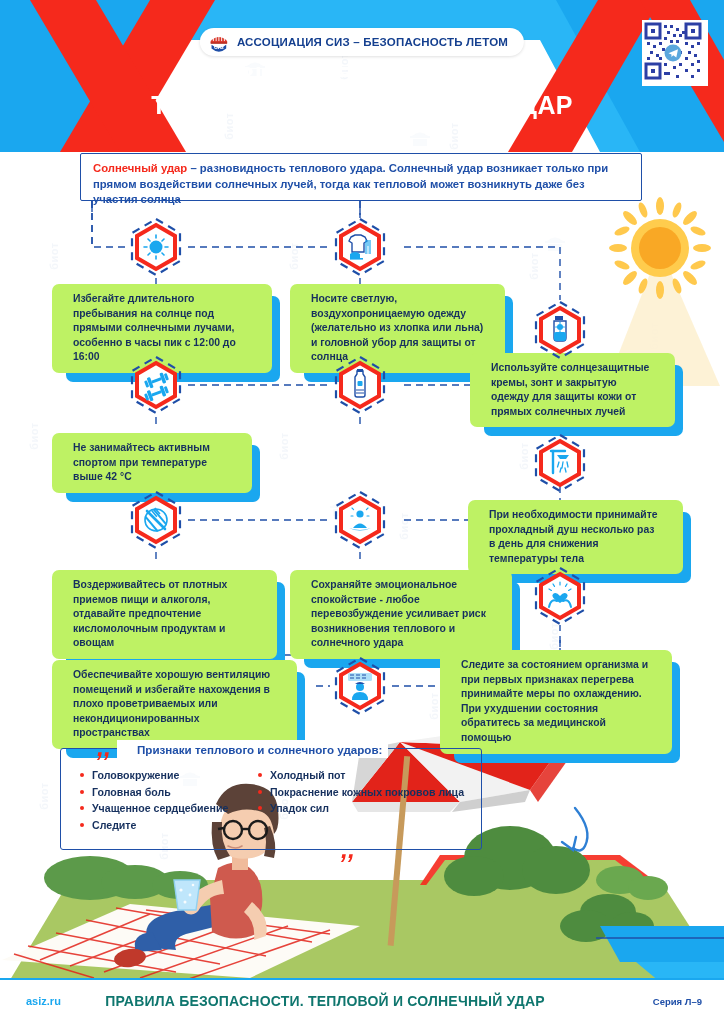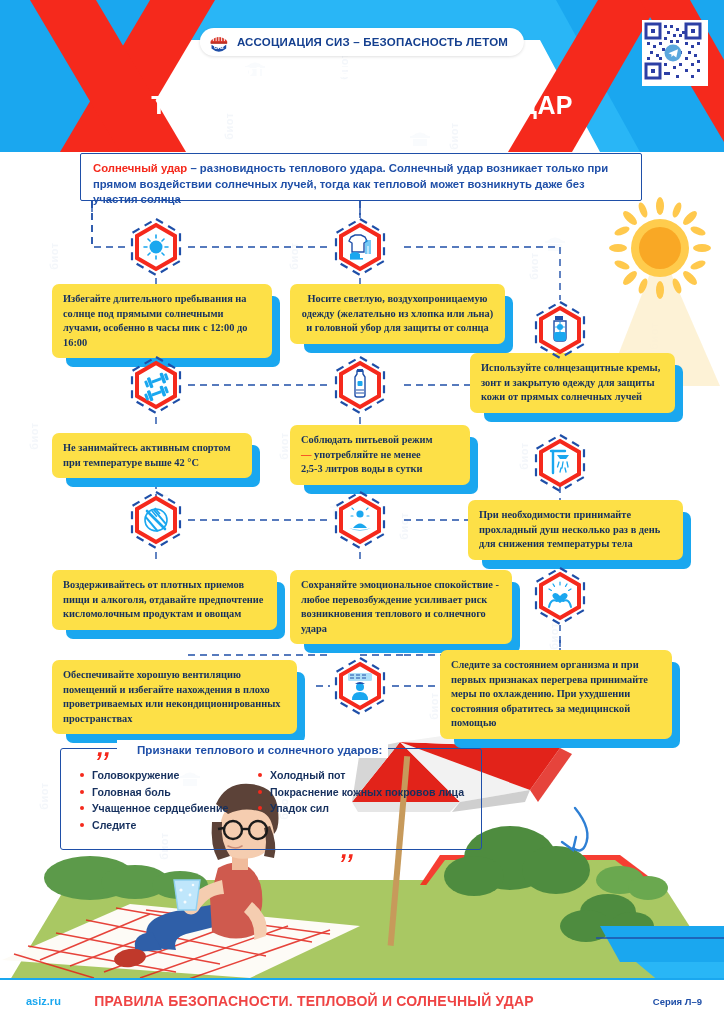--- a/index.html
+++ b/index.html
@@ -66,22 +66,22 @@
   .hex{position:absolute;width:62px;height:62px;z-index:4;}
   .hex svg{display:block;}
 
   
   .card{position:absolute;z-index:3;}
   .card .shadow{
     position:absolute;left:14px;top:12px;right:-8px;bottom:-9px;
     background:#1aa7ef;border-radius:7px;
   }
   .card .body{
-    position:relative;background:#fde047;border-radius:7px;
-    padding:8px 11px;box-sizing:border-box;font-family:Liberation Serif, serif;
+    position:relative;background:#bef264;border-radius:7px;
+    padding:8px 21px;box-sizing:border-box;
   }
   .card p{margin:0;font-size:10.4px;line-height:14.6px;color:#16305e;font-weight:600;}
   .card p .dash{color:#f5291c;font-weight:700;}
 
   
   .sym{
     position:absolute;left:60px;top:748px;width:420px;height:100px;z-index:5;
     border:1.4px solid #1f4fa8;border-radius:3px;background:transparent;
   }
   .sym .notch{
@@ -112,21 +112,21 @@
   .sym .c1{width:178px;}
 
   
   .illo{position:absolute;left:0;top:730px;width:724px;height:250px;z-index:2;}
 
   
   .ftr{position:absolute;left:0;bottom:0;width:724px;height:44px;z-index:6;background:#fff;
        border-top:2px solid #1aa7ef;}
   .ftr .site{position:absolute;left:26px;top:15px;color:#1aa7ef;font-size:11px;font-weight:700;}
   .ftr .ftitle{position:absolute;left:0;top:13px;width:628px;text-align:center;
-    color:#ef4444;font-size:14px;font-weight:700;letter-spacing:.2px;}
+    color:#0f766e;font-size:14px;font-weight:700;letter-spacing:.2px;padding-left:11px;}
   .ftr .ser{position:absolute;right:22px;top:16px;color:#1f4fa8;font-size:9.5px;font-weight:700;}
 </style>
 </head>
 <body>
 
 <div class="poster">
 
   <div class="wm">
     <i style="left:10px;top:70px;">биот</i>
       <i style="left:110px;top:40px;">биот</i>
@@ -535,49 +535,41 @@
     </svg>
   </div>
 
   <div class="card" style="left:52px;top:284px;width:220px;">
     <div class="shadow"></div>
     <div class="body">
       <p>Избегайте длительного пребывания на солнце под прямыми солнечными лучами, особенно в часы пик с 12:00 до 16:00</p>
     </div>
   </div>
 
-  <div class="card" style="left:290px;top:284px;width:215px;text-align:center;">
+  <div class="card" style="left:290px;top:284px;width:215px;">
     <div class="shadow"></div>
     <div class="body">
       <p>Носите светлую, воздухопроницаемую одежду (желательно из хлопка или льна) и головной убор для защиты от солнца</p>
     </div>
   </div>
 
   <div class="card" style="left:470px;top:353px;width:205px;">
     <div class="shadow"></div>
     <div class="body">
       <p>Используйте солнцезащитные кремы, зонт и закрытую одежду для защиты кожи от прямых солнечных лучей</p>
     </div>
   </div>
 
   <div class="card" style="left:52px;top:433px;width:200px;">
     <div class="shadow"></div>
     <div class="body">
       <p>Не занимайтесь активным спортом при температуре выше 42 °С</p>
     </div>
   </div>
 
-  <div class="card" style="left:290px;top:425px;width:180px;">
-    <div class="shadow"></div>
-    <div class="body">
-      <p>Соблюдать питьевой режим</p>
-      <p><span class="dash">—</span><span> употребляйте не менее</span></p>
-      <p>2,5-3 литров воды в сутки</p>
-    </div>
-  </div>
 
   <div class="card" style="left:468px;top:500px;width:215px;">
     <div class="shadow"></div>
     <div class="body">
       <p>При необходимости принимайте прохладный душ несколько раз в день для снижения температуры тела</p>
     </div>
   </div>
 
   <div class="card" style="left:52px;top:570px;width:225px;">
     <div class="shadow"></div>

